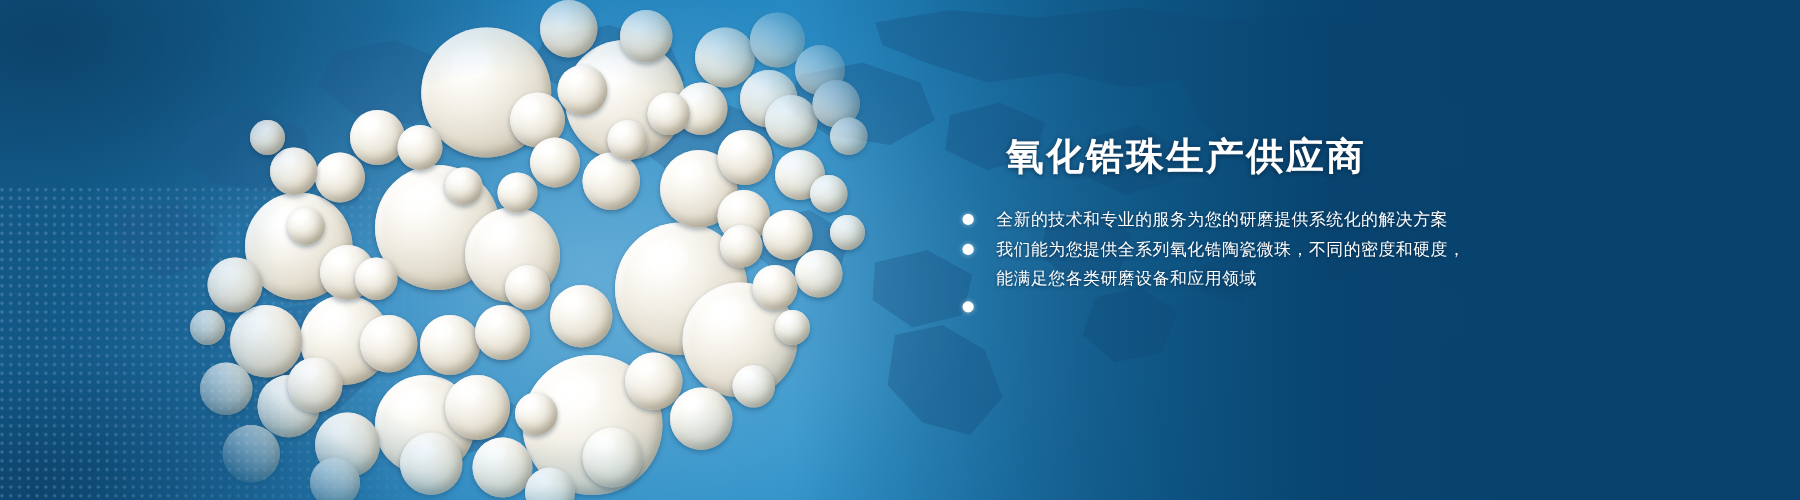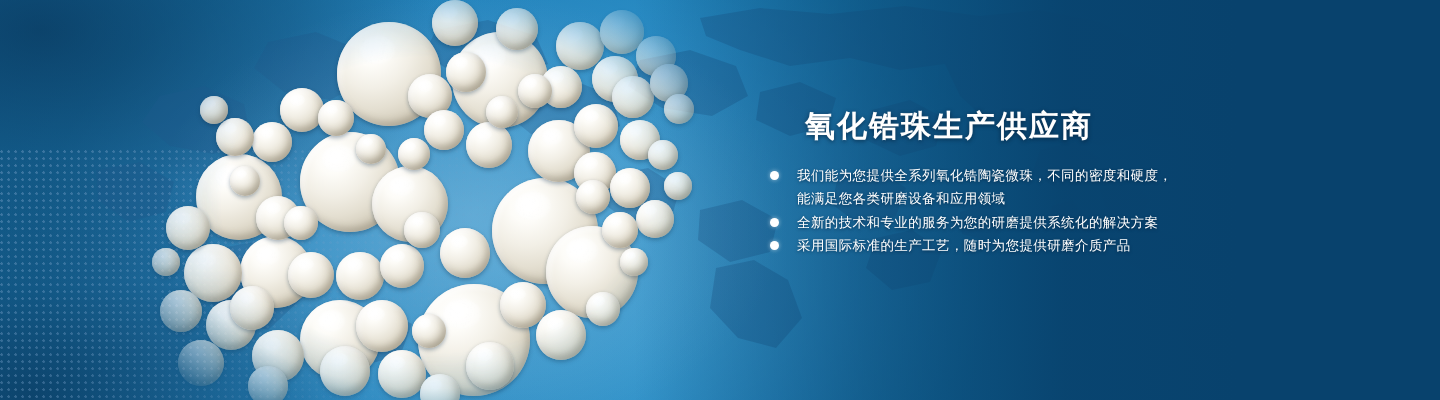--- a/index.html
+++ b/index.html
@@ -246,30 +246,29 @@
   </div>
 
   <div class="copy">
 
     <div class="headline">氧化锆珠生产供应商</div>
 
     <div class="bullets">
 
       <div class="bullet">
         <span class="dot"></span>
+        <span>全新的技术和专业的服务为您的研磨提供系统化的解决方案</span>
+      </div>
+
+      <div class="bullet">
+        <span class="dot"></span>
         <span>我们能为您提供全系列氧化锆陶瓷微珠，不同的密度和硬度，</span>
         <span class="l2">能满足您各类研磨设备和应用领域</span>
       </div>
 
       <div class="bullet">
         <span class="dot"></span>
-        <span>全新的技术和专业的服务为您的研磨提供系统化的解决方案</span>
-      </div>
-
-      <div class="bullet">
-        <span class="dot"></span>
-        <span>采用国际标准的生产工艺，随时为您提供研磨介质产品</span>
       </div>
 
     </div>
   </div>
 
 </div>
 
 </body></html>

